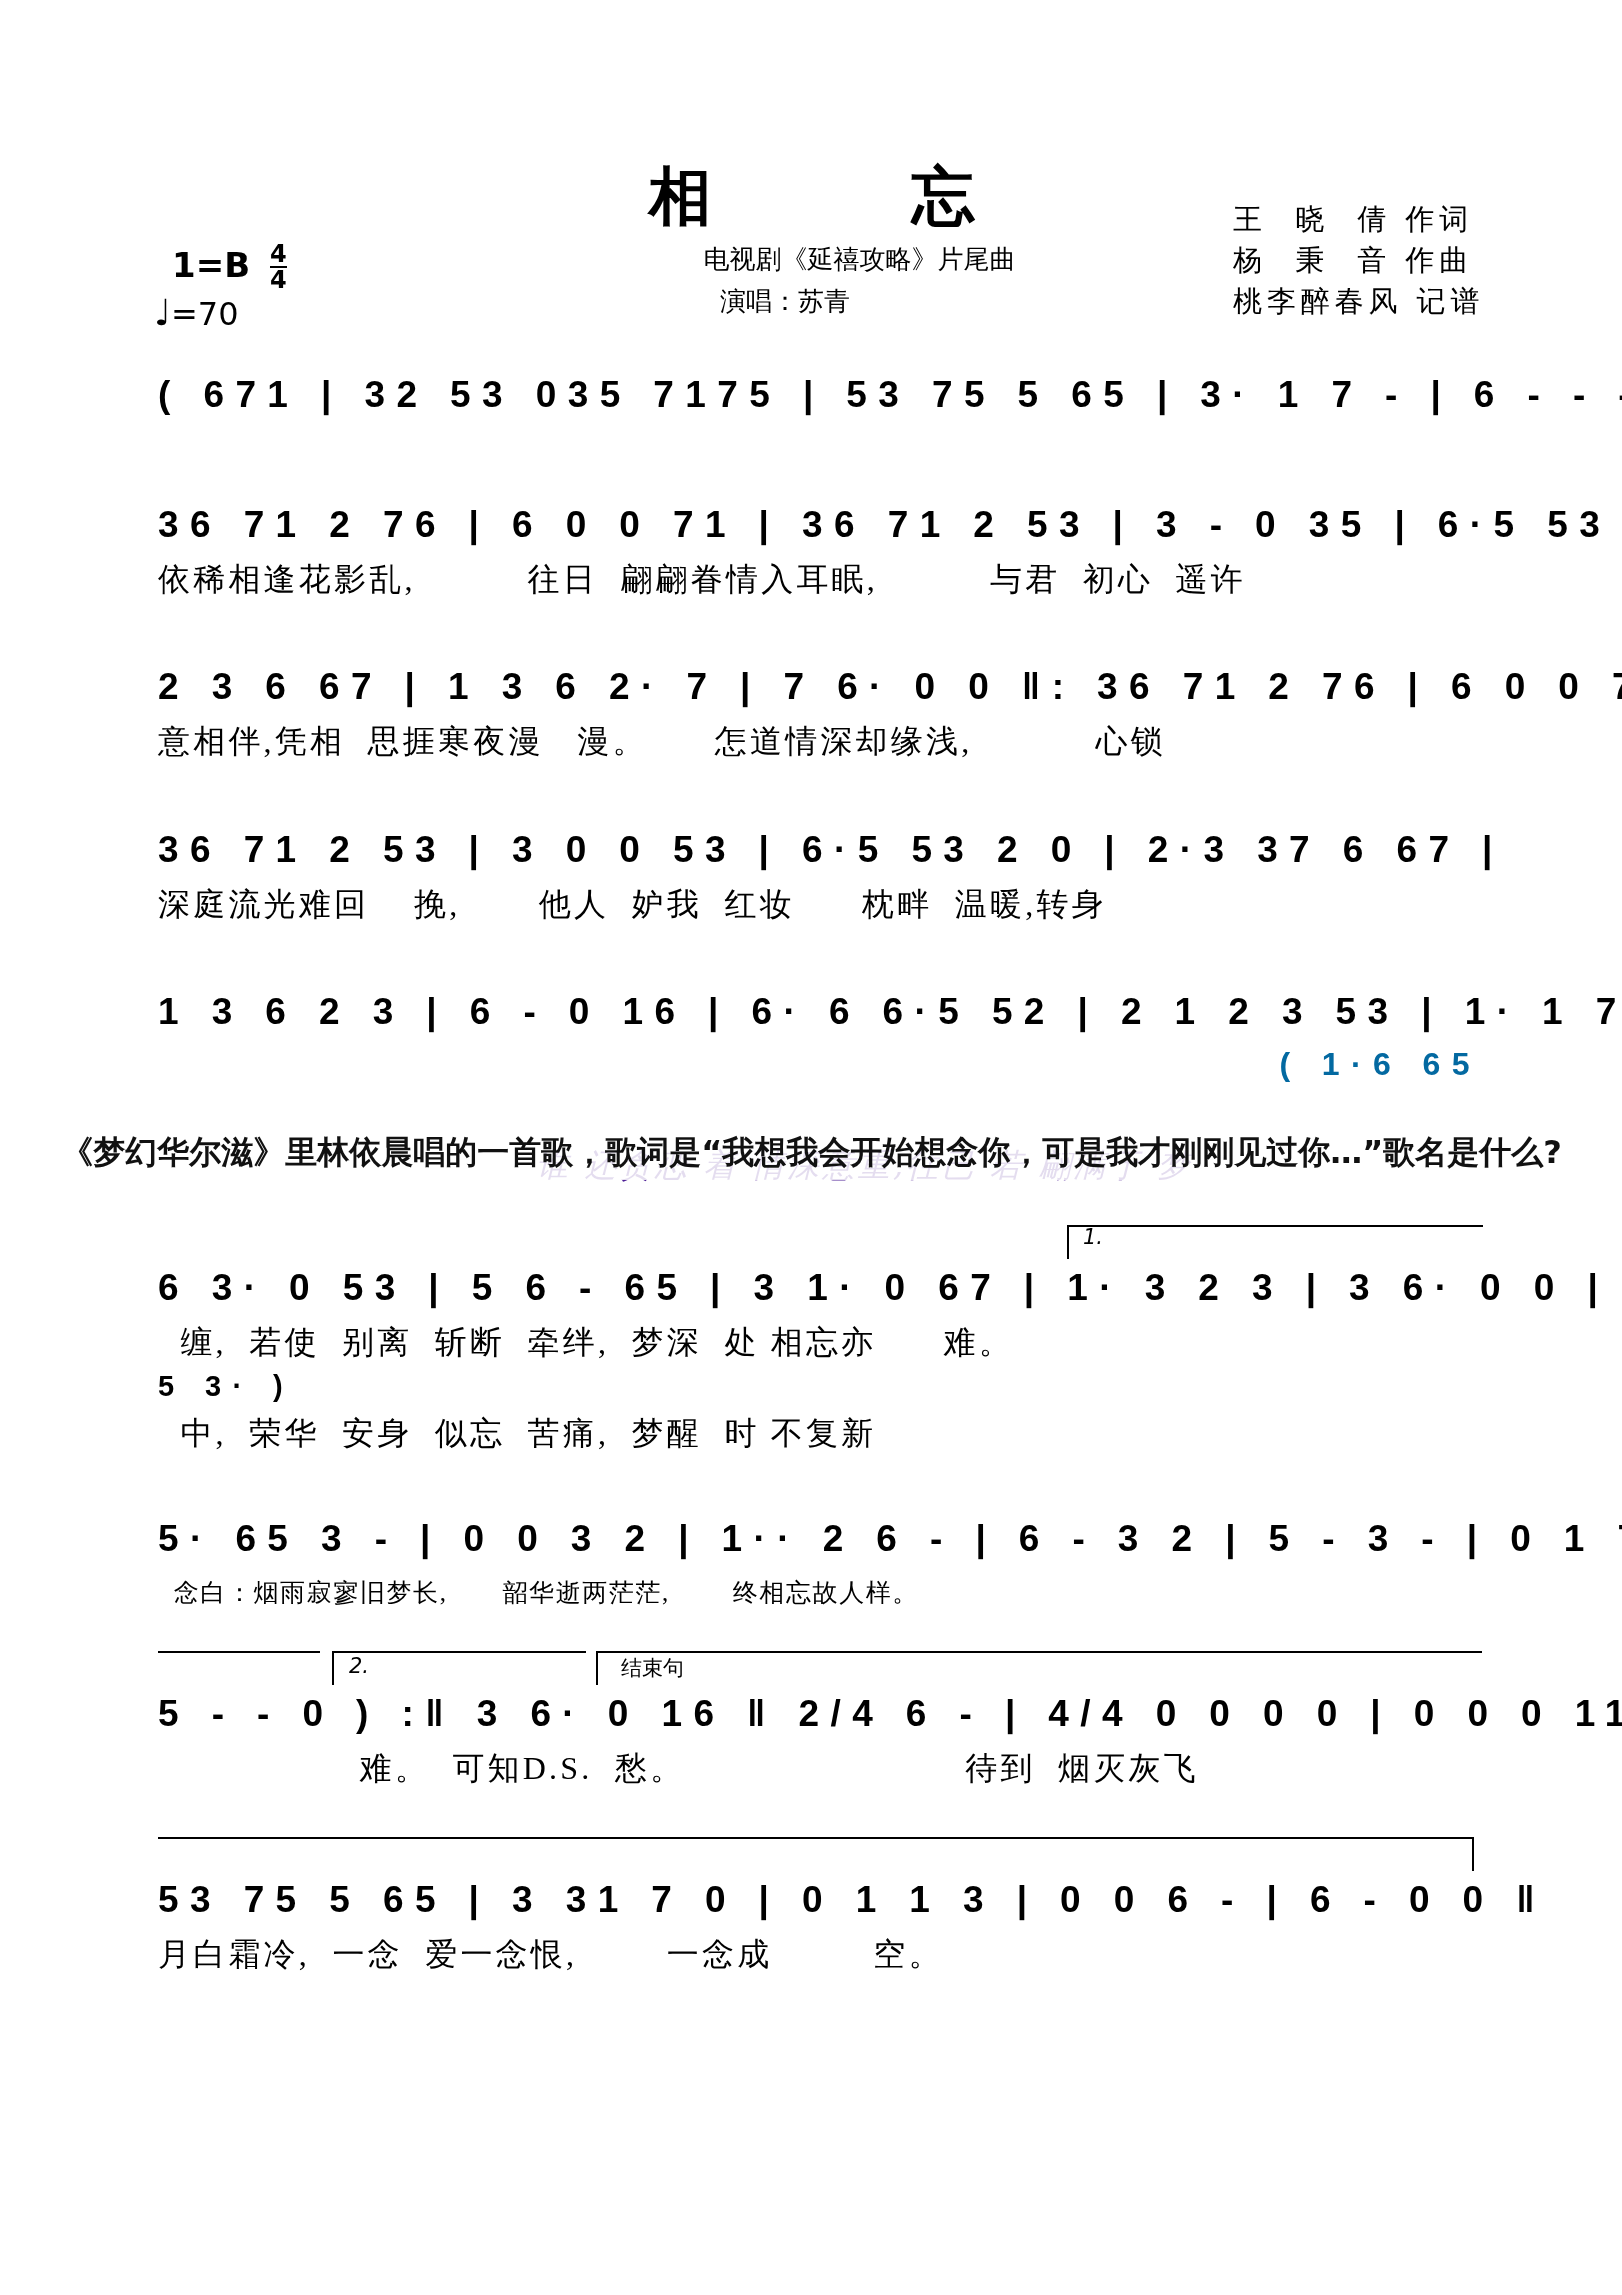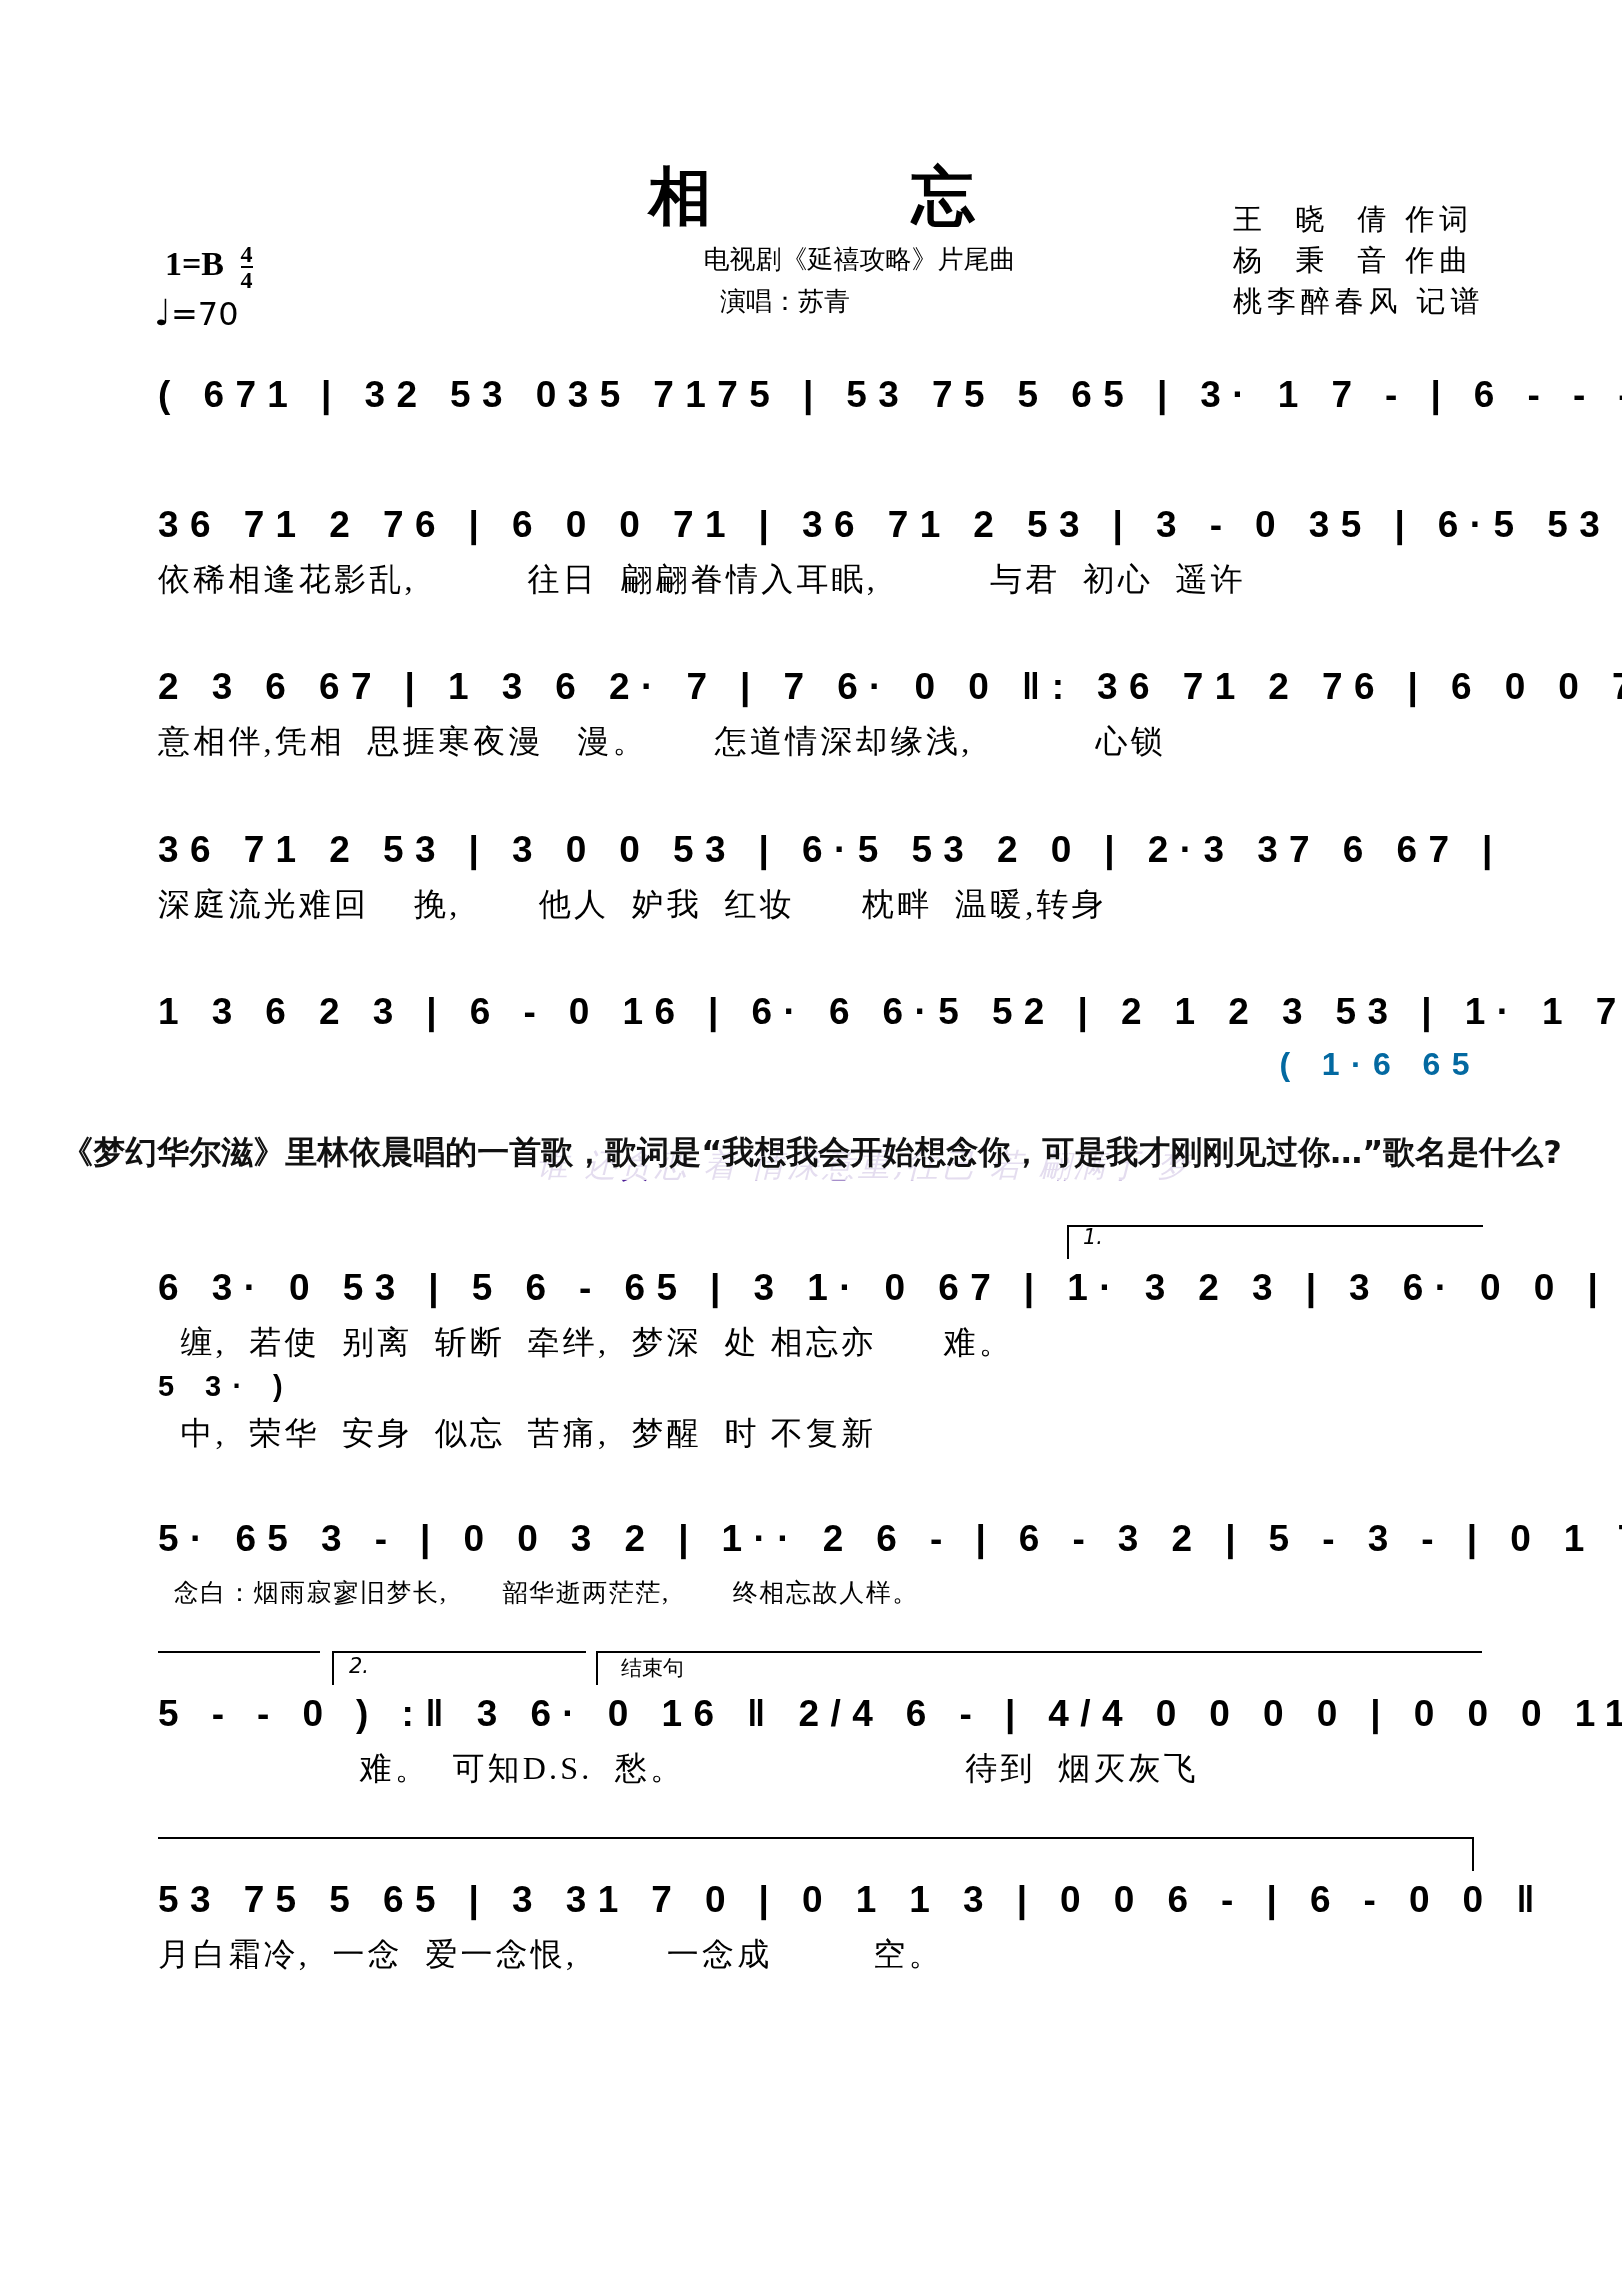--- a/index.html
+++ b/index.html
@@ -5,21 +5,21 @@
   html, body { margin: 0; padding: 0; background: #ffffff; }
   body { width: 1623px; height: 2295px; position: relative; overflow: hidden;
          font-family: "DejaVu Sans", "Liberation Sans", sans-serif; color: #000; }
   .abs { position: absolute; }
   .title { left: 0; width: 1623px; top: 154px; text-align: center; font-family: "DejaVu Serif", serif;
            font-size: 63px; font-weight: bold; letter-spacing: 89px; text-indent: 89px; }
   .subtitle { left: 0; width: 1623px; top: 242px; text-align: center; font-size: 26px; padding-left: 48px; }
   .singer { left: 0; width: 1570px; top: 284px; text-align: center; font-size: 26px; }
   .credits { left: 1213px; top: 199px; font-size: 29px; line-height: 41px; margin-left: 20px; }
   .credits div { letter-spacing: 4.9px; white-space: pre; }
-  .key { left: 165px; top: 242px; font-size: 34px; font-weight: bold; font-family: Liberation Serif, serif; }
+  .key { left: 172px; top: 242px; font-size: 34px; font-weight: bold; }
   .timesig { display: inline-block; vertical-align: middle; text-align: center; font-size: 24px; line-height: 24px; margin-left: 8px; }
   .timesig span { display: block; }
   .timesig span.top { border-bottom: 2.4px solid #000; }
   .tempo { left: 154px; top: 292px; font-size: 32px; }
   .tempo .note { font-size: 36px; }
 
   .row { position: absolute; left: 158px; width: 1323px; }
   .notes { font-family: "Liberation Sans", "DejaVu Sans", sans-serif; font-weight: bold; font-size: 37px;
            letter-spacing: 11.4px; white-space: pre; height: 52px; line-height: 52px; position: relative; }
   .lyrics { font-family: Liberation Serif, serif; font-size: 32px; white-space: pre;

